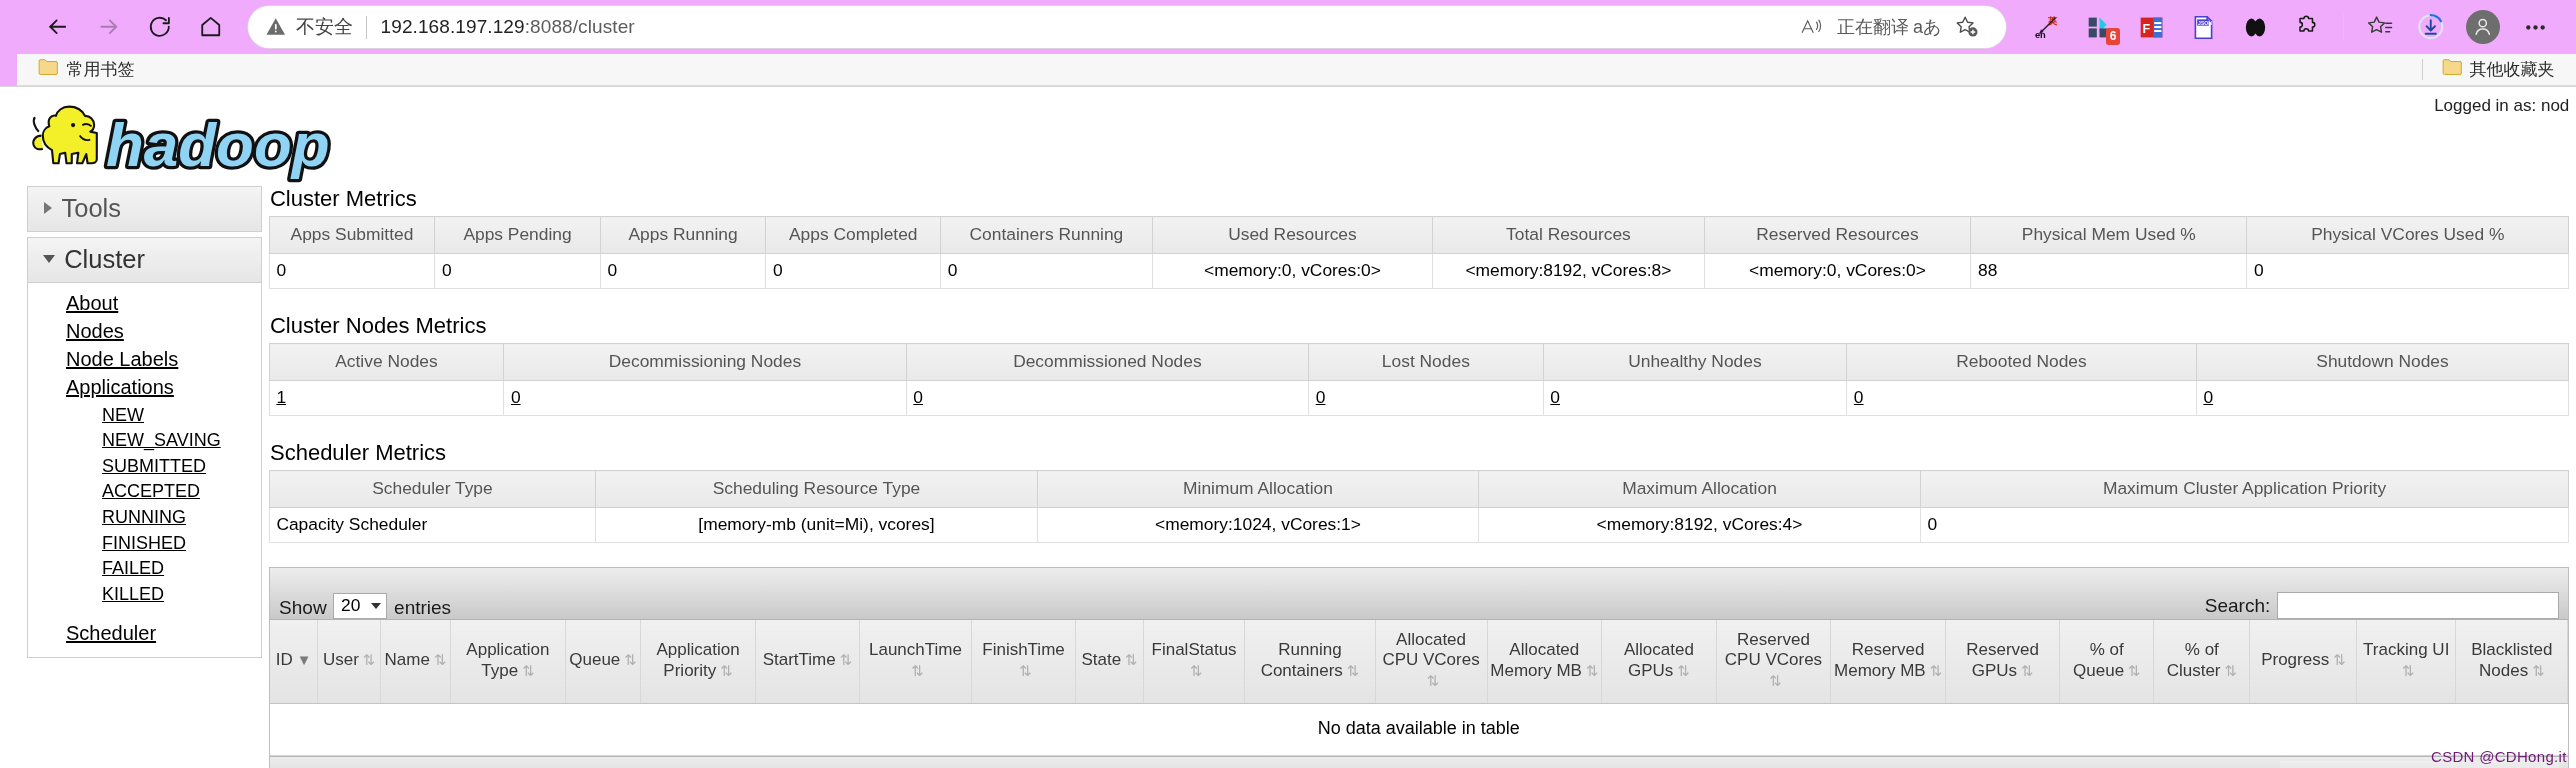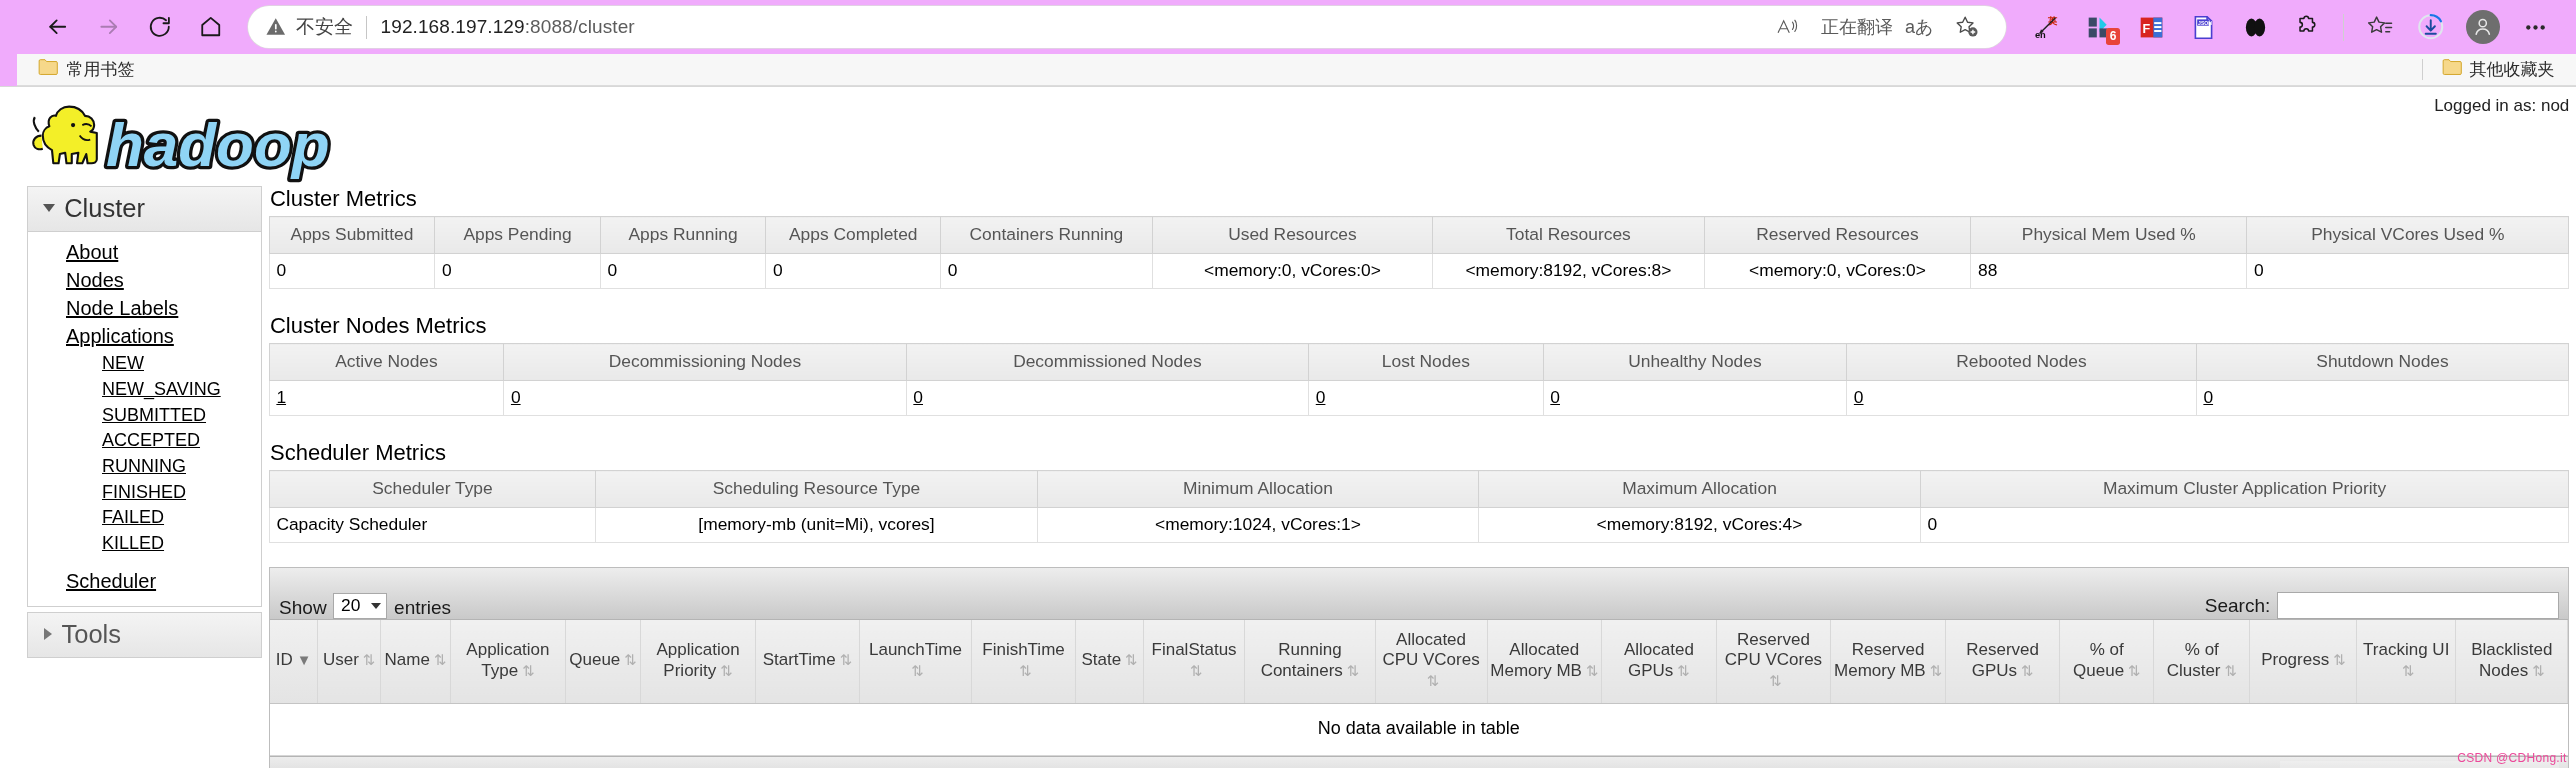--- a/index.html
+++ b/index.html
@@ -53,21 +53,21 @@
   }
   #url-divider {
     width: 0.7px; height: 23px; background: #c6c6c6; margin: 0 13.4px; flex:0 0 auto;
   }
   #url-text {
     font-size: 19px; color: #222; white-space: nowrap; letter-spacing: 0.1px;
   }
   #url-text .path { color: #5c5c5c; }
   #ab-right {
     margin-left: auto;
-    display: flex; align-items: center; gap: 8px; flex: 0 0 auto;
+    display: flex; align-items: center; gap: 0; flex: 0 0 auto;
   }
   .ab-icon {
     width: 43px; height: 38px; display:flex; align-items:center; justify-content:center;
   }
   #translate-label { font-size: 18px; color:#5a5a5a; white-space:nowrap; padding:0 4px;}
   #translate-aa { font-size: 18px; color:#5a5a5a; white-space:nowrap; padding-right:4px;}
 
   #ext-icons { display:flex; align-items:center; gap: 0; flex: 0 0 auto; }
   .ext-btn {
     width: 52px; height: 44px;
@@ -291,22 +291,22 @@
   .pager .pg {
     color: #9a9a9a;
     font-size: 19px;
     padding: 4px 10.7px 5.4px;
     border: 0.7px solid transparent;
     background: rgba(255,255,255,0.22);
   }
   #watermark {
     position:absolute;
     right: 9.4px; bottom: 4px;
-    font-size: 12px;
-    color: #ec4899;
+    font-size: 15px;
+    color: #701a75;
     font-family: "Liberation Sans", sans-serif;
     letter-spacing: 0.3px;
   }
 </style>
 </head>
 <body>
 
 <div id="browser-chrome">
 
   <div id="toolbar">
@@ -497,44 +497,44 @@
         </g>
       </svg>
     </div>
     <div id="logged-in">Logged in as: nod</div>
   </div>
 
   <div id="body-cols">
 
     <div id="sidebar">
       <div class="nav-block">
+        <div class="nav-head collapsed">
+          <span class="caret-right"></span>
+          <span>Tools</span>
+        </div>
+      </div>
+      <div class="nav-block">
         <div class="nav-head">
           <span class="caret-down"></span>
           <span>Cluster</span>
         </div>
         <div class="nav-list">
           <a class="nav-link">About</a>
           <a class="nav-link">Nodes</a>
           <a class="nav-link">Node Labels</a>
           <a class="nav-link">Applications</a>
           <a class="nav-link sub">NEW</a>
           <a class="nav-link sub">NEW_SAVING</a>
           <a class="nav-link sub">SUBMITTED</a>
           <a class="nav-link sub">ACCEPTED</a>
           <a class="nav-link sub">RUNNING</a>
           <a class="nav-link sub">FINISHED</a>
           <a class="nav-link sub">FAILED</a>
           <a class="nav-link sub">KILLED</a>
           <a class="nav-link spaced">Scheduler</a>
-        </div>
-      </div>
-      <div class="nav-block">
-        <div class="nav-head collapsed">
-          <span class="caret-right"></span>
-          <span>Tools</span>
         </div>
       </div>
     </div>
 
     <div id="main">
 
       <div class="section-title">Cluster Metrics</div>
       <table class="metrics">
         <colgroup>
           <col style="width:7.2%">

